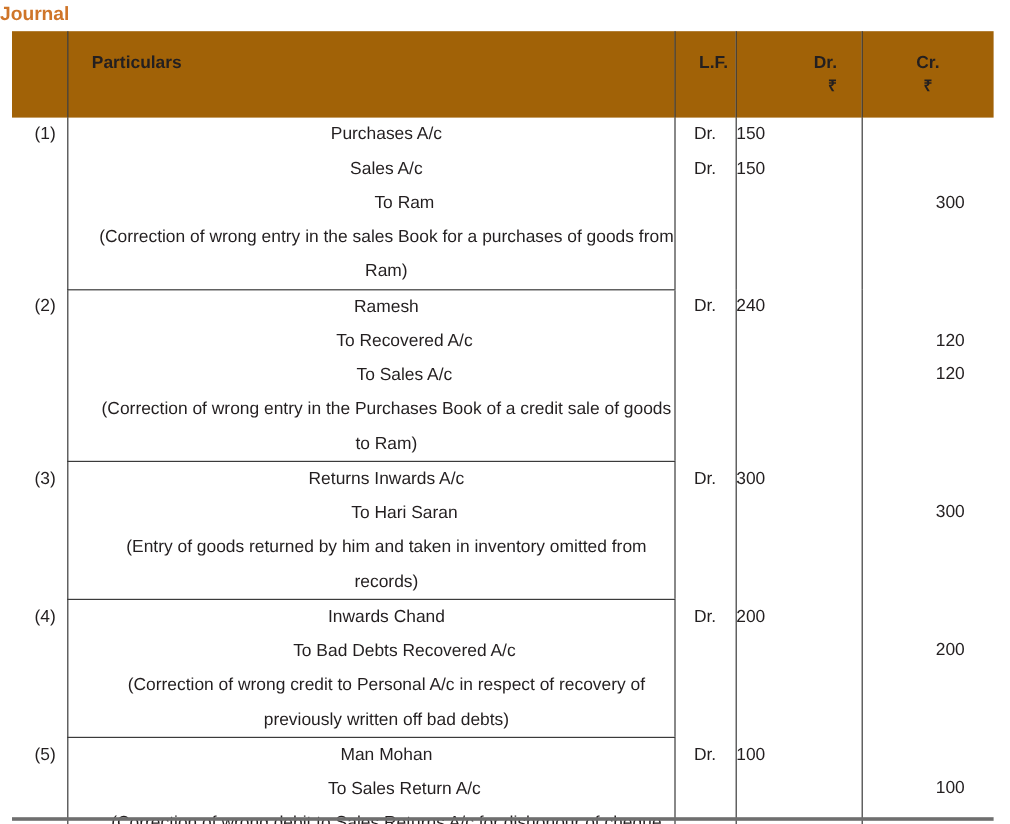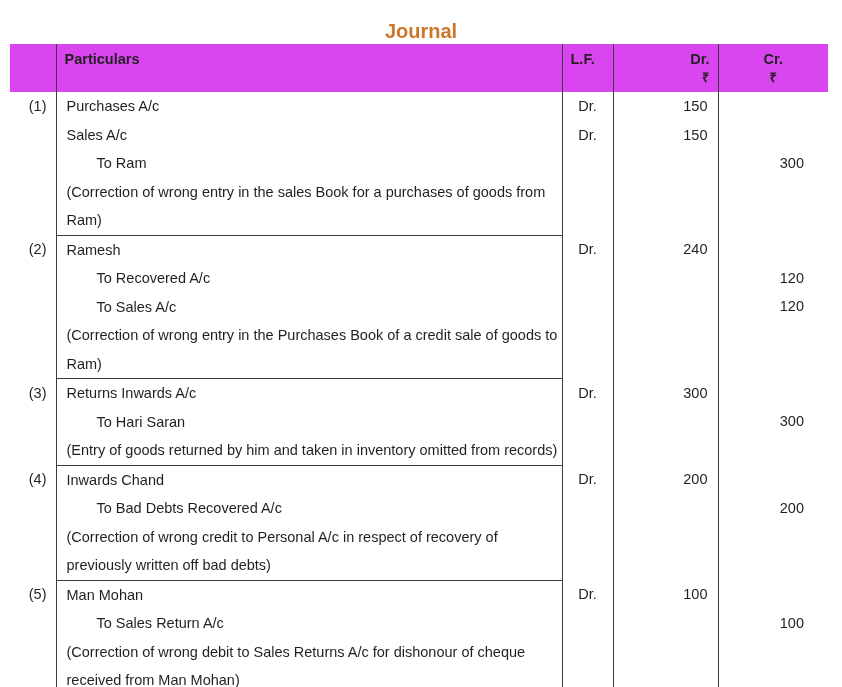--- a/index.html
+++ b/index.html
@@ -18,29 +18,28 @@
 
   .page {
     position: relative;
     width: 842px;
     height: 687px;
     box-sizing: border-box;
   }
 
   
   .title {
-    text-align: center;
-    font-size: 20px;
+    text-align: left;
+    font-size: 16px;
     font-weight: bold;
     color: #cf7529;
     line-height: 22px;
     height: 24px;
     padding-top: 2px;
     box-sizing: border-box;
-    margin-top: 18px;
   }
 
   
   .table-wrap {
     position: absolute;
     left: 10px;
     top: 26px;
     width: 818px;
   }
 
@@ -52,24 +51,24 @@
 
   
   col.c-sno   { width: 46px; }
   col.c-part  { width: 506px; }
   col.c-lf    { width: 51px; }
   col.c-dr    { width: 105px; }
   col.c-cr    { width: 110px; }
 
   
   thead th {
-    background: #d946ef;
+    background: #a16207;
     font-size: 14.5px;
     font-weight: bold;
-    padding: 0;
+    padding: 12px;
     vertical-align: top;
     height: 48px;
     box-sizing: border-box;
   }
   .hd-inner {
     padding: 7px 8px 0 8px;
     box-sizing: border-box;
     height: 48px;
   }
   .hd-sno  { border: none; }
@@ -93,31 +92,32 @@
   }
 
   td.sno {
     text-align: right;
     padding-right: 9px;
     box-sizing: border-box;
     border: none;
   }
   td.part {
     border-left: 1.6px solid #3b3b3b;
-    padding-left: 10px;
-    box-sizing: border-box;
+    padding-left: 26px;
+    box-sizing: border-box;
+    text-align: center;
   }
   td.lf {
     border-left: 1.6px solid #3b3b3b;
     text-align: center;
     box-sizing: border-box;
   }
   td.dr {
     border-left: 1.6px solid #3b3b3b;
-    text-align: right;
+    text-align: left;
     padding-right: 10px;
     box-sizing: border-box;
   }
   td.cr {
     border-left: 1.6px solid #3b3b3b;
     text-align: right;
     padding-right: 24px;
     box-sizing: border-box;
   }
 

